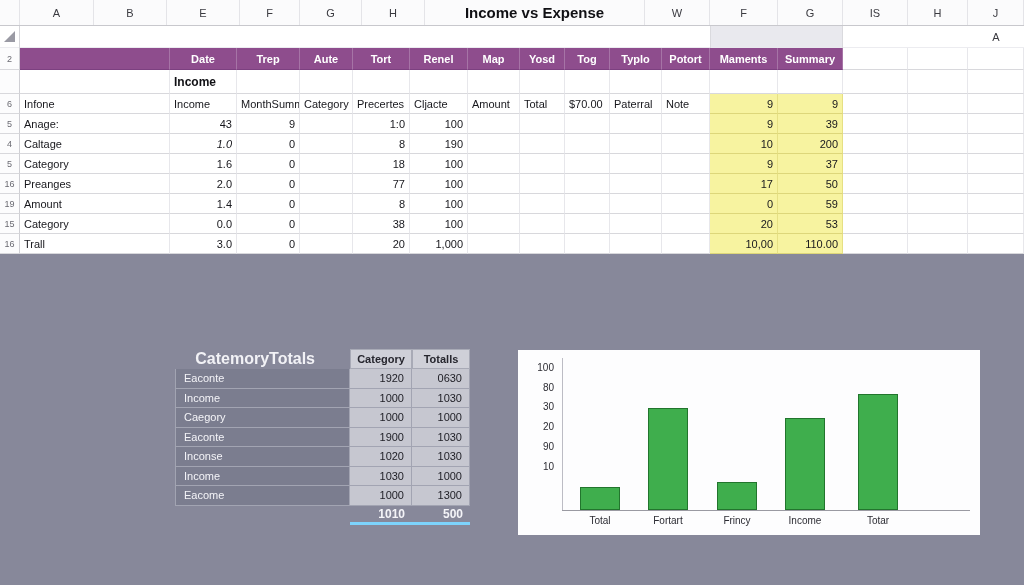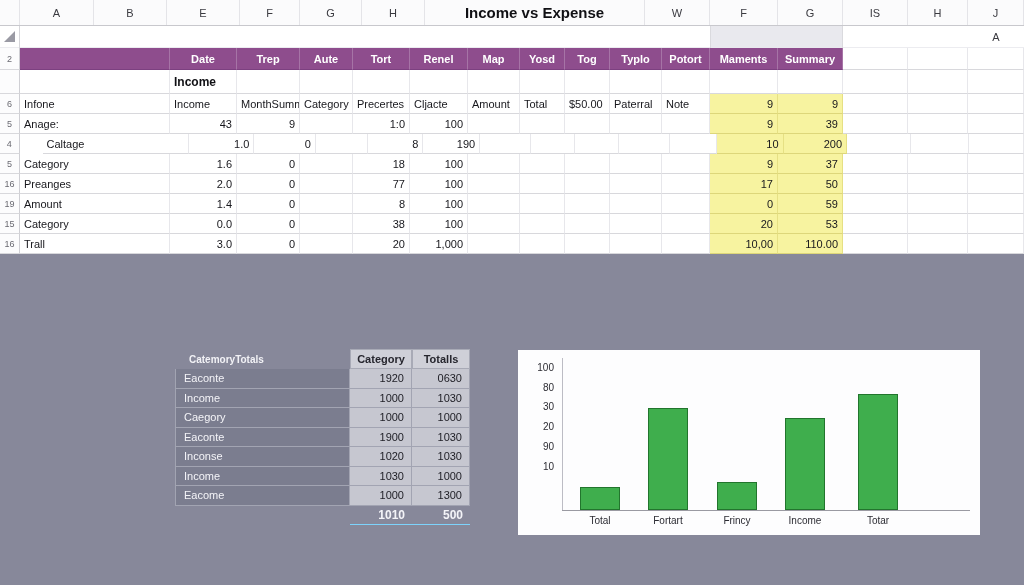--- a/index.html
+++ b/index.html
@@ -32,33 +32,33 @@
   .purple{background:#8e4d8d;border-right:1px solid rgba(255,255,255,.22);border-bottom:1px solid #7c4080}
   .plabel{color:#fff;font-weight:bold;justify-content:center}
   .income-label{font-weight:bold;font-size:12px;color:#101014}
   .yellow{background:#f7f3a0;border-right:1px solid #e6e084;border-bottom:1px solid #ddd67a}
 
   
   .bottom-section{position:relative;width:1024px;height:331px;background:#87889a}
 
   .summary-table{position:absolute;left:175px;top:95px;width:295px}
   .st-header{display:flex;height:20px}
-  .st-name-h{width:175px;display:flex;justify-content:flex-start;align-items:center;
-             padding:0 35px 0 14px;color:#f2f2f6;font-weight:bold;font-size:10px}
+  .st-name-h{width:175px;display:flex;justify-content:flex-end;align-items:center;
+             padding:0 35px 0 14px;color:#f2f2f6;font-weight:bold;font-size:16px}
   .st-vh{display:flex;align-items:center;justify-content:center;background:#cfd0d8;color:#26262e;
          font-weight:bold;font-size:11px;border:1px solid #a8aab6}
   .st-row{display:flex;height:19.5px}
   .st-name{width:175px;background:#7b7d8f;border:1px solid #a2a4b2;border-top:none;color:#f4f4f8;
            font-size:11px;display:flex;align-items:center;padding-left:8px}
   .st-val{background:#c6c7d0;border:1px solid #a2a4b2;border-top:none;border-left:none;color:#1d1d24;
           font-size:11px;display:flex;align-items:center;justify-content:flex-end;padding-right:7px}
   .st-footer{display:flex;height:19px}
   .st-fname{width:175px}
   .st-fval{color:#f4f4f8;font-weight:bold;font-size:12px;display:flex;align-items:center;
-           justify-content:flex-end;padding-right:7px;border-bottom:1px solid #7dd3fc}
+           justify-content:flex-end;padding-right:7px;border-bottom:3px solid #7dd3fc}
   .w62{width:62px}
   .w58{width:58px}
 
   .chart-title{position:absolute;left:518px;top:66px;width:462px;text-align:center;color:#ececf2;
                font-weight:bold;font-size:13px}
   .chart-panel{position:absolute;left:518px;top:96px;width:462px;height:185px;background:#fdfdfe}
   .ytick{position:absolute;left:6px;width:30px;text-align:right;font-size:10px;color:#2c2c33;
          height:12px;line-height:12px}
   .y-axis{position:absolute;left:44px;top:8px;width:1px;height:153px;background:#bcbcc4}
   .x-axis{position:absolute;left:44px;top:160px;width:408px;height:1px;background:#9a9aa2}
@@ -135,21 +135,21 @@
         <div class="g-row" style="height: 20px;">
           <div class="g-cell rownum" style="width: 20px;">6</div>
           <div class="g-cell al" style="width: 150px;">Infone</div>
           <div class="g-cell al" style="width: 67px;">Income</div>
           <div class="g-cell al" style="width: 63px;">MonthSummary</div>
           <div class="g-cell al" style="width: 53px;">Category</div>
           <div class="g-cell al" style="width: 57px;">Precertes</div>
           <div class="g-cell al" style="width: 58px;">Cljacte</div>
           <div class="g-cell al" style="width: 52px;">Amount</div>
           <div class="g-cell al" style="width: 45px;">Total</div>
-          <div class="g-cell al" style="width: 45px;">$50.00</div>
+          <div class="g-cell al" style="width: 45px;">$70.00</div>
           <div class="g-cell al" style="width: 52px;">Paterral</div>
           <div class="g-cell al" style="width: 48px;">Note</div>
           <div class="g-cell ar yellow" style="width: 68px;">9</div>
           <div class="g-cell ar yellow" style="width: 65px;">9</div>
           <div class="g-cell" style="width: 65px;"></div>
           <div class="g-cell" style="width: 60px;"></div>
           <div class="g-cell" style="width: 56px;"></div>
         </div>
         <div class="g-row" style="height: 20px;">
           <div class="g-cell rownum" style="width: 20px;">5</div>
@@ -165,22 +165,22 @@
           <div class="g-cell ar" style="width: 52px;"></div>
           <div class="g-cell ar" style="width: 48px;"></div>
           <div class="g-cell ar yellow" style="width: 68px;">9</div>
           <div class="g-cell ar yellow" style="width: 65px;">39</div>
           <div class="g-cell" style="width: 65px;"></div>
           <div class="g-cell" style="width: 60px;"></div>
           <div class="g-cell" style="width: 56px;"></div>
         </div>
         <div class="g-row" style="height: 20px;">
           <div class="g-cell rownum" style="width: 20px;">4</div>
-          <div class="g-cell al" style="width: 150px; margin-left: 23px;">Caltage</div>
-          <div class="g-cell ar" style="width: 67px;">1.0</div>
+          <div class="g-cell al" style="width: 150px;">Caltage</div>
+          <div class="g-cell ar" style="width: 67px; font-style: italic;">1.0</div>
           <div class="g-cell ar" style="width: 63px;">0</div>
           <div class="g-cell ar" style="width: 53px;"></div>
           <div class="g-cell ar" style="width: 57px;">8</div>
           <div class="g-cell ar" style="width: 58px;">190</div>
           <div class="g-cell ar" style="width: 52px;"></div>
           <div class="g-cell ar" style="width: 45px;"></div>
           <div class="g-cell ar" style="width: 45px;"></div>
           <div class="g-cell ar" style="width: 52px;"></div>
           <div class="g-cell ar" style="width: 48px;"></div>
           <div class="g-cell ar yellow" style="width: 68px;">10</div>

